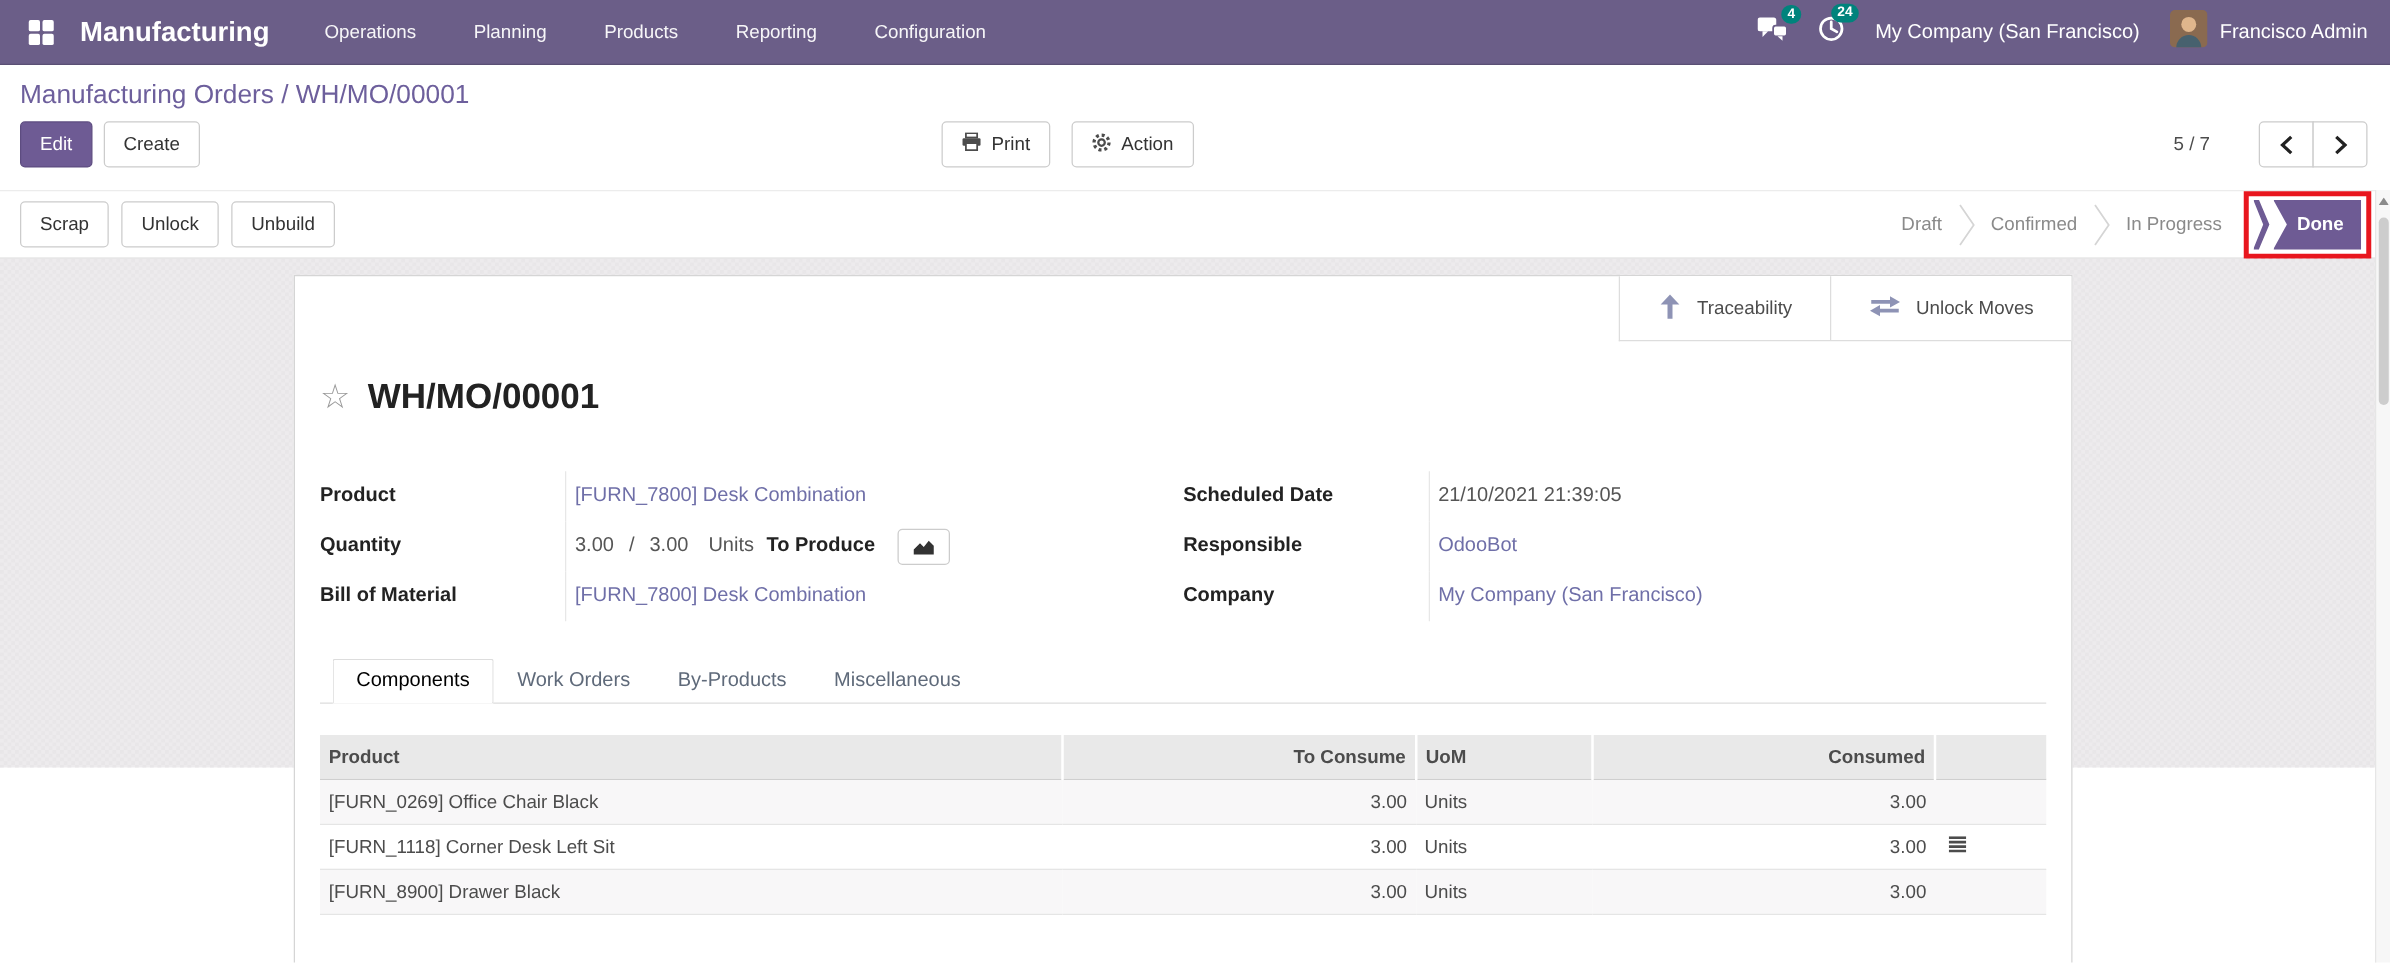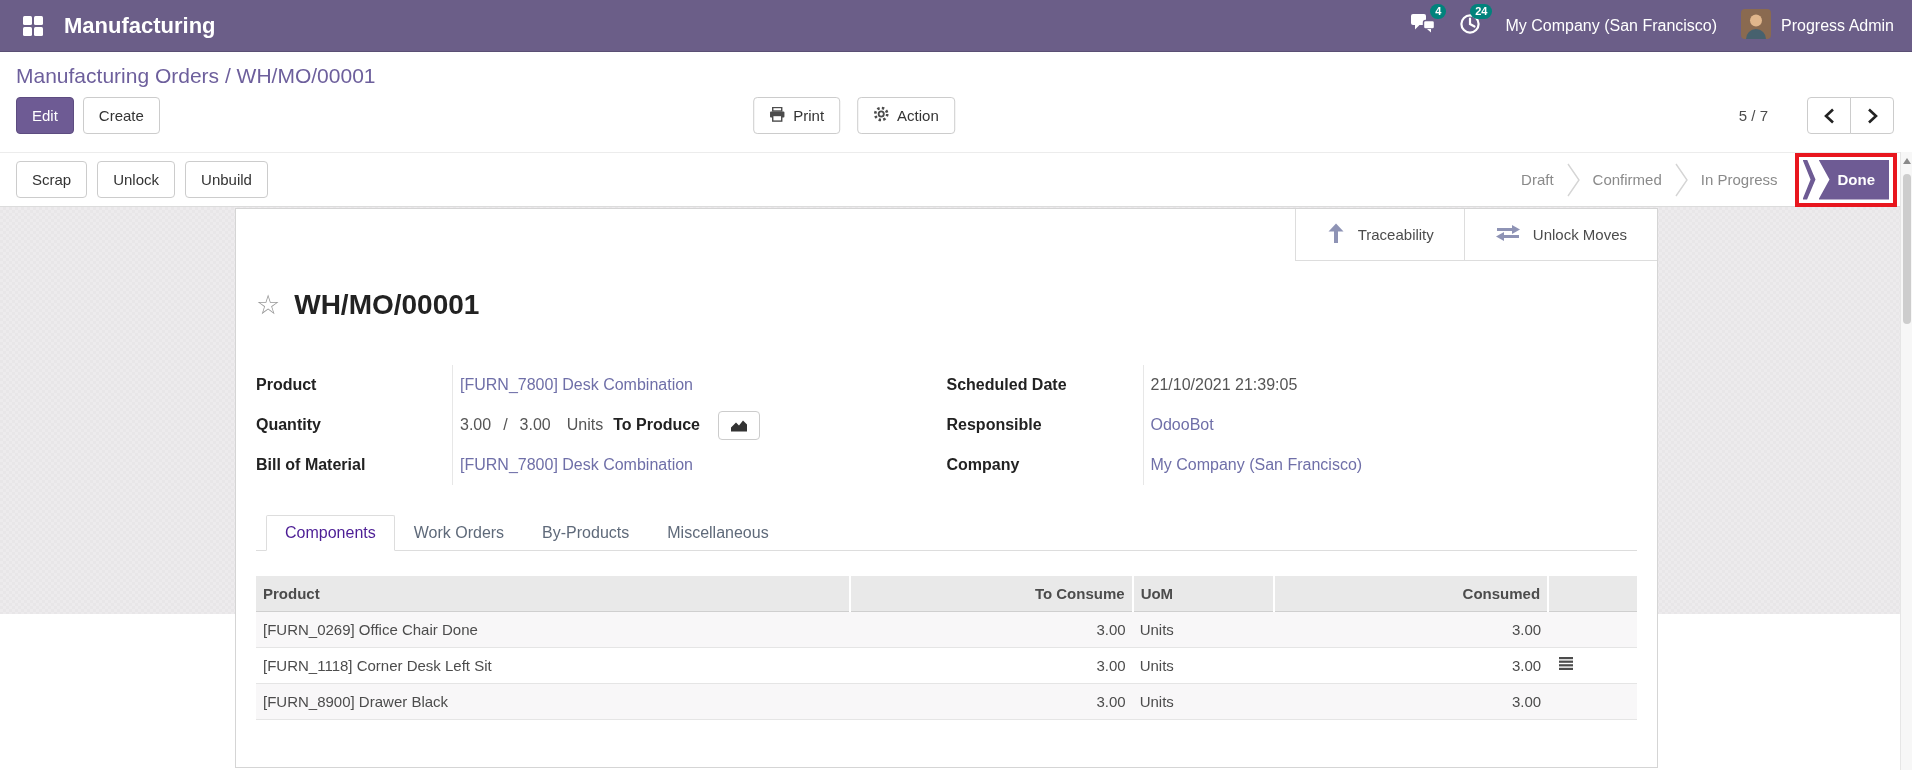--- a/index.html
+++ b/index.html
@@ -48,21 +48,21 @@
   .step-sep { display:flex; align-items:center; }
   .done-annotation { border:4px solid #e8161e; padding:3px 4px; display:flex;
     align-items:center; margin-left:4px; }
   .done-chev { width:13px; height:40px; background:#6e5b94;
     clip-path:polygon(0 0,35% 0,100% 50%,35% 100%,0 100%,62% 50%); margin-right:3px; }
   .done-arrow { background:#6e5b94; color:#fff; font-weight:700; font-size:15px; height:40px;
     display:flex; align-items:center; padding:0 14px 0 19px; cursor:pointer;
     clip-path:polygon(0 0,100% 0,100% 100%,0 100%,11px 50%); }
 
   
-  .content { position:relative; height:407px; padding-top:1px; background-color:#edebed;
+  .content { position:relative; height:407px; padding-top:13px; background-color:#edebed;
     background-image:
       linear-gradient(45deg,#e8e6e8 25%,transparent 25%,transparent 75%,#e8e6e8 75%),
       linear-gradient(45deg,#e8e6e8 25%,transparent 25%,transparent 75%,#e8e6e8 75%);
     background-size:6px 6px; background-position:0 0,3px 3px; }
   .sheet { position:relative; width:1423px; margin-left:235px; min-height:560px;
     background:#fff; border:1px solid #d5d5d5; }
   .stat-buttons { position:absolute; top:0; right:0; display:flex; height:52px;
     border-left:1px solid #ddd; border-bottom:1px solid #ddd; background:#fff; }
   .stat-btn { display:flex; align-items:center; gap:12px; padding:0 30px;
     font-size:15px; color:#4c4c4c; background:#fff; border:none; cursor:pointer; font-family:inherit; }
@@ -85,21 +85,21 @@
   .to-produce { font-weight:700; color:#222; margin-left:2px; }
   .forecast-btn { width:42px; height:29px; border:1px solid #ccc; border-radius:4px;
     background:#fff; display:flex; align-items:center; justify-content:center;
     margin-left:10px; cursor:pointer; }
 
   
   .notebook { margin-top:30px; }
   .tabs { display:flex; border-bottom:1px solid #ddd; padding-left:10px; }
   .tab { padding:8px 18px; font-size:16px; color:#5f6a7a; cursor:pointer; background:transparent;
     border:1px solid transparent; margin-bottom:-1px; }
-  .tab.active { background:#fff; color:#4c1d95; border-color:#ddd; border-bottom-color:#fff;
+  .tab.active { background:#fff; color:#000000; border-color:#ddd; border-bottom-color:#fff;
     border-radius:2px 2px 0 0; }
 
   table.o-list { width:100%; margin-top:25px; border-collapse:collapse;
     font-size:15px; color:#4c4c4c; }
   table.o-list th { background:#e9e9e9; font-weight:700; text-align:left; height:35px;
     padding:0 7px; border-right:2px solid #fff; border-bottom:1px solid #cfcfcf; }
   table.o-list th:last-child { border-right:none; }
   table.o-list th.num { text-align:right; }
   table.o-list td { height:36px; padding:0 7px; border-bottom:1px solid #e5e5e5; }
   table.o-list td.num { text-align:right; }
@@ -120,20 +120,27 @@
 <nav class="topbar">
   <span class="apps-btn">
     <svg width="22" height="22" viewBox="0 0 22 22">
       <rect x="1" y="1" width="9" height="9" rx="1.5" fill="#fff"></rect>
       <rect x="12" y="1" width="9" height="9" rx="1.5" fill="#fff"></rect>
       <rect x="1" y="12" width="9" height="9" rx="1.5" fill="#fff"></rect>
       <rect x="12" y="12" width="9" height="9" rx="1.5" fill="#fff"></rect>
     </svg>
   </span>
   <span class="app-name">Manufacturing</span>
+  <div class="nav-menus">
+    <span class="nav-menu">Operations</span>
+    <span class="nav-menu">Planning</span>
+    <span class="nav-menu">Products</span>
+    <span class="nav-menu">Reporting</span>
+    <span class="nav-menu">Configuration</span>
+  </div>
   <div class="nav-right">
     <span class="icon-wrap">
       <span>
         <svg width="24" height="21" viewBox="0 0 24 21">
           <rect x="0" y="1" width="15" height="11" rx="2" fill="#fff"></rect>
           <path d="M4 12 v4.5 L8.5 12 Z" fill="#fff"></path>
           <rect x="12.5" y="7.5" width="11" height="8.5" rx="2" fill="#fff" stroke="#6b5e88" stroke-width="1.4"></rect>
           <path d="M20 16 v3.5 L16 16 Z" fill="#fff"></path>
         </svg>
       </span>
@@ -150,21 +157,21 @@
     </span>
     <span class="company-switch">My Company (San Francisco)</span>
     <span class="user-menu">
       <span>
         <svg width="30" height="30" viewBox="0 0 30 30" style="border-radius:4px">
           <rect width="30" height="30" fill="#8a6a50"></rect>
           <circle cx="15" cy="11.5" r="6" fill="#e0b68c"></circle>
           <path d="M5 30 a10 10 0 0 1 20 0 Z" fill="#47616e"></path>
         </svg>
       </span>
-      <span>Progress Admin</span>
+      <span>Francisco Admin</span>
     </span>
   </div>
 </nav>
 
 <div class="control-panel">
   <div class="breadcrumb">
     <a>Manufacturing Orders</a><span> / </span><span>WH/MO/00001</span>
   </div>
   <div class="cp-row">
     <div class="cp-left">
@@ -341,21 +348,21 @@
             <tr>
               <th>Product</th>
               <th class="num">To Consume</th>
               <th>UoM</th>
               <th class="num">Consumed</th>
               <th></th>
             </tr>
           </thead>
           <tbody>
             <tr>
-              <td>[FURN_0269] Office Chair Done</td>
+              <td>[FURN_0269] Office Chair Black</td>
               <td class="num">3.00</td>
               <td>Units</td>
               <td class="num">3.00</td>
               <td></td>
             </tr>
             <tr>
               <td>[FURN_1118] Corner Desk Left Sit</td>
               <td class="num">3.00</td>
               <td>Units</td>
               <td class="num">3.00</td>

